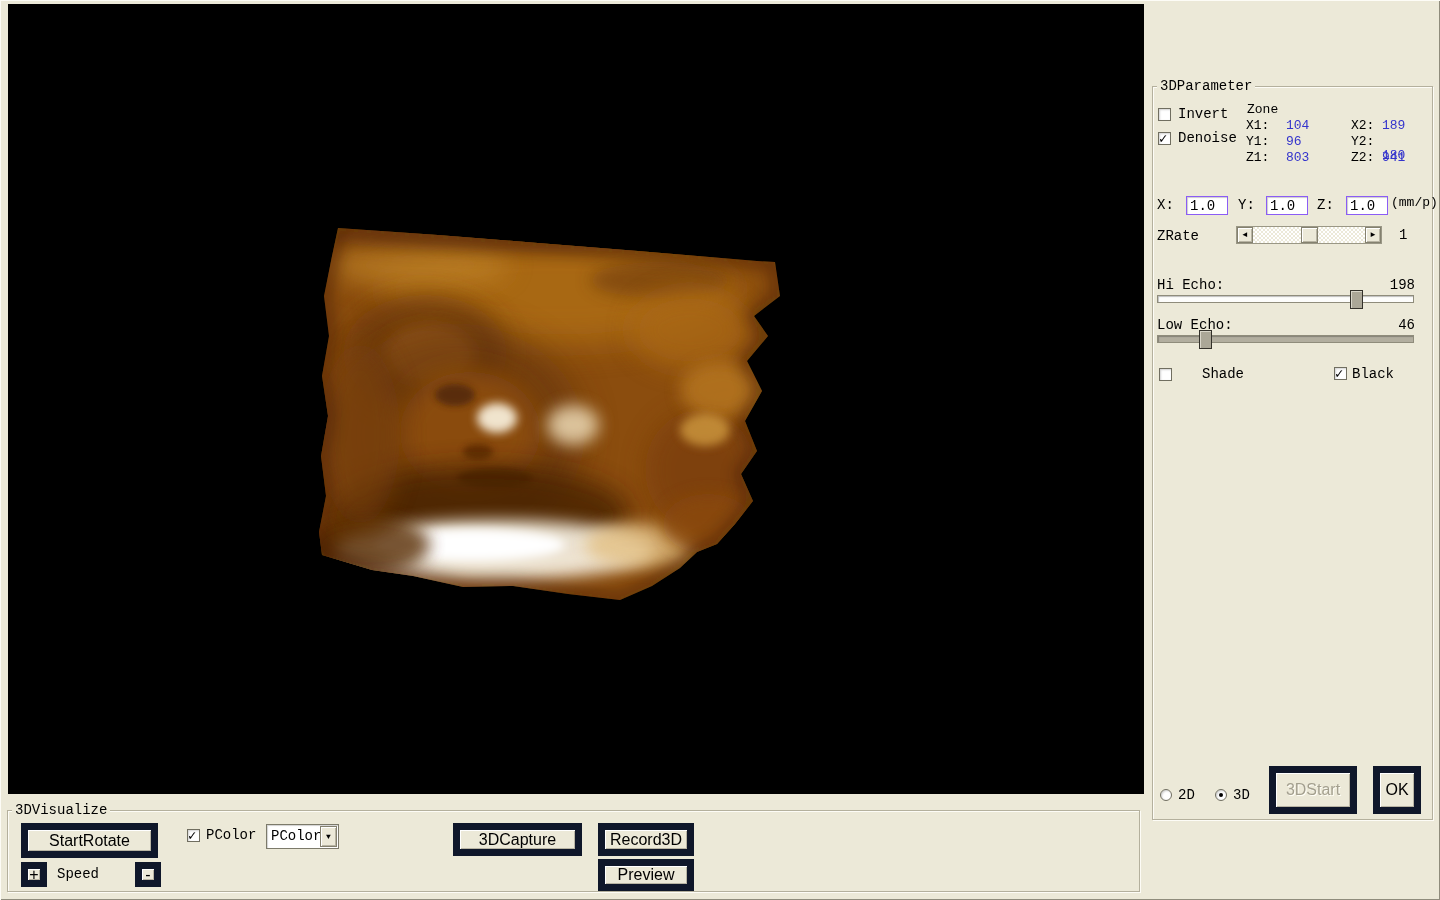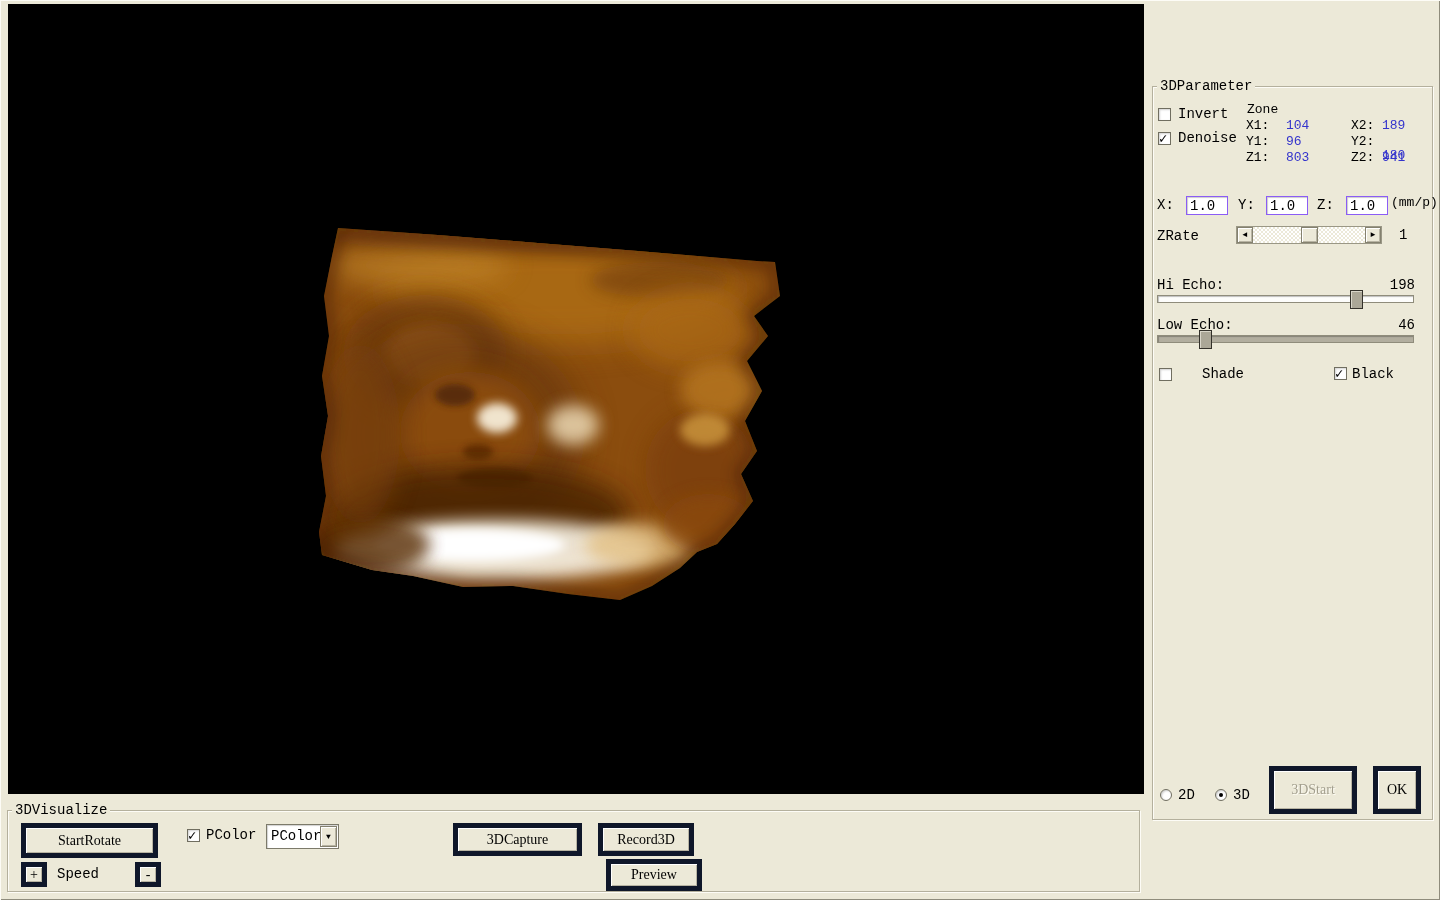--- a/index.html
+++ b/index.html
@@ -21,23 +21,23 @@
     background:#000;
     border-right:1px solid #3c3a32;
     border-bottom:1px solid #3c3a32;
   }
   
   .lbl { position:absolute; font-size:14px; line-height:16px; white-space:nowrap; }
   .sm  { font-size:13px; }
   .blue { color:#3333cc; }
   .btn {
     position:absolute; display:flex; align-items:center; justify-content:center;
-    background:#ece9d8; border:5px solid #0f172a;
-    box-shadow: inset 1px 1px 0 #ffffff, inset -1px -1px 0 #b8b4a3;
-    font-family:Liberation Serif, serif; font-size:14px; color:#000; cursor:default;
+    background:#ece9d8; border:7px solid #0f172a;
+    box-shadow: inset 1px 1px 0 #ffffff, inset -1px -1px 0 #b8b4a3;
+    font-family:Liberation Sans, sans-serif; font-size:16px; color:#000; cursor:default;
     white-space:nowrap;
   }
   .btn.disabled { color:#a39f8e; text-shadow:1px 1px 0 #fffef6; }
   .groupbox {
     position:absolute;
     border:1px solid #b4b09d;
     box-shadow: inset 1px 1px 0 #fdfcf6, 1px 1px 0 #fdfcf6;
   }
   .legend {
     position:absolute; top:-9px; left:4px; padding:0 3px;
@@ -260,16 +260,16 @@
   <span class="cb checked" style="left:179px; top:18px;"></span>
   <span class="lbl" style="left:198px; top:16px;">PColor</span>
 
   <div class="combo" style="left:258px; top:13px; width:73px; height:25px;">
     <span class="val">PColor</span>
     <span class="drop">▼</span>
   </div>
 
   <div class="btn" style="left:445px; top:12px; width:129px; height:33px;">3DCapture</div>
   <div class="btn" style="left:590px; top:12px; width:96px; height:33px;">Record3D</div>
-  <div class="btn" style="left:590px; top:48px; width:96px; height:32px;margin-left:8px;">Preview</div>
+  <div class="btn" style="left:590px; top:48px; width:96px; height:32px;">Preview</div>
 </div>
 
 <div class="frame"></div>
 
 </body></html>

